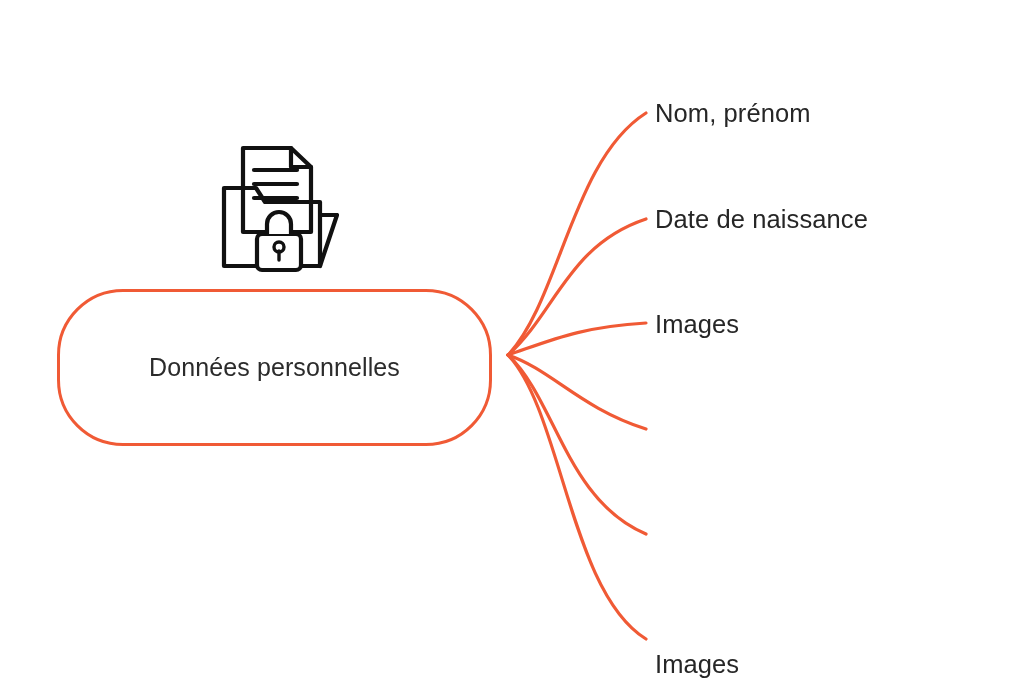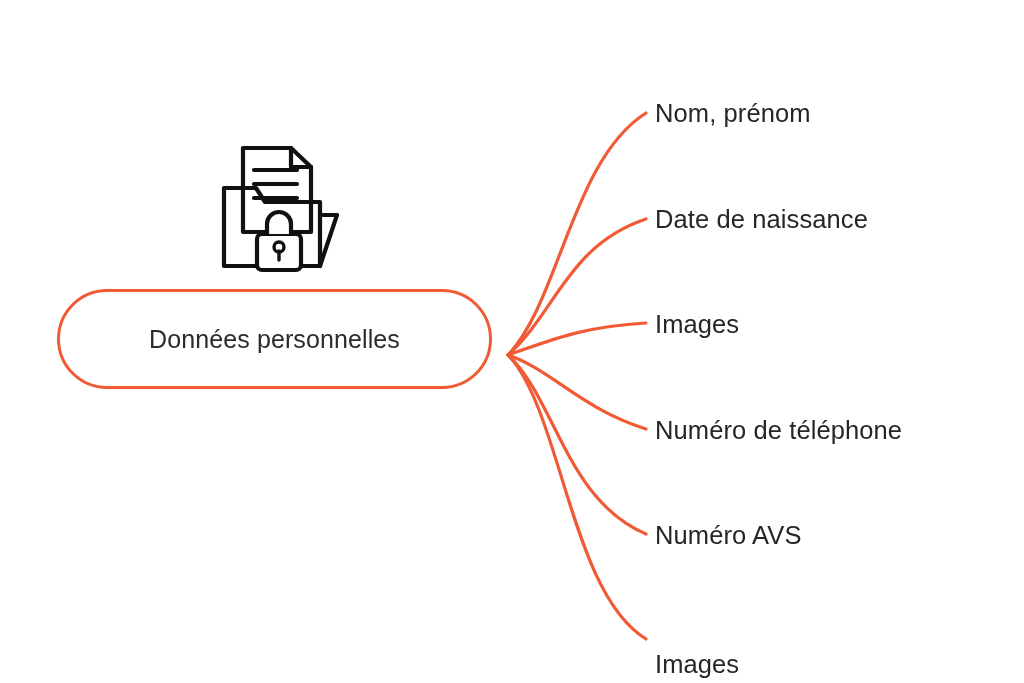--- a/index.html
+++ b/index.html
@@ -26,21 +26,21 @@
     width: 1024px;
     height: 683px;
     pointer-events: none;
   }
   
   .center-node {
     position: absolute;
     left: 57px;
     top: 289px;
     width: 435px;
-    height: 100px;
+    height: 157px;
     box-sizing: border-box;
     border: 3px solid #F05A35;
     border-radius: 66px;
     background: #ffffff;
     display: flex;
     align-items: center;
     justify-content: center;
   }
   .center-node-label {
     font-size: 25px;
@@ -107,17 +107,15 @@
     </svg>
   </div>
 
   <div class="center-node">
     <span class="center-node-label">Données personnelles</span>
   </div>
 
   <div class="branch-label" style="top:113px">Nom, prénom</div>
   <div class="branch-label" style="top:219px">Date de naissance</div>
   <div class="branch-label" style="top:324px">Images</div>
-  <div class="branch-label" style="top:430px">Numéro de téléphone</div>
-  <div class="branch-label" style="top:535px">Numéro AVS</div>
   <div class="branch-label" style="top:664px">Images</div>
 
 </div>
 
 </body></html>

